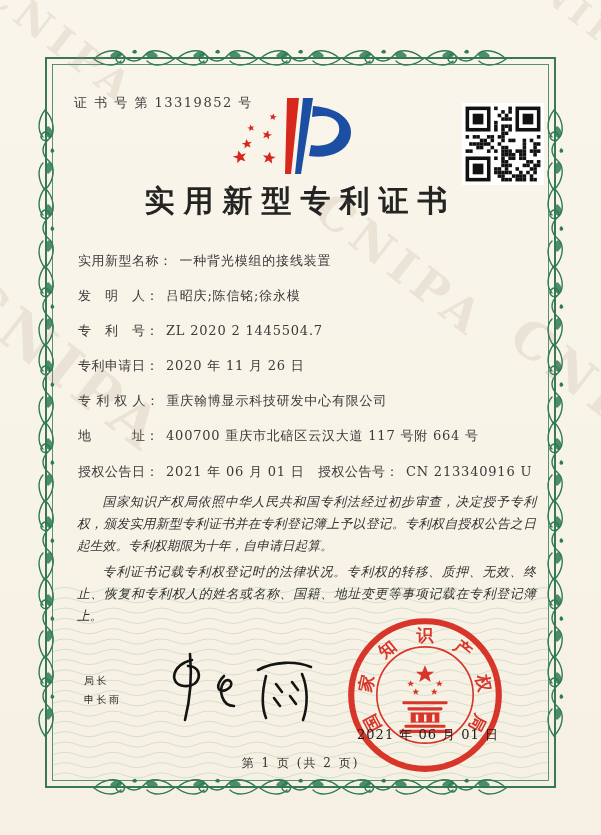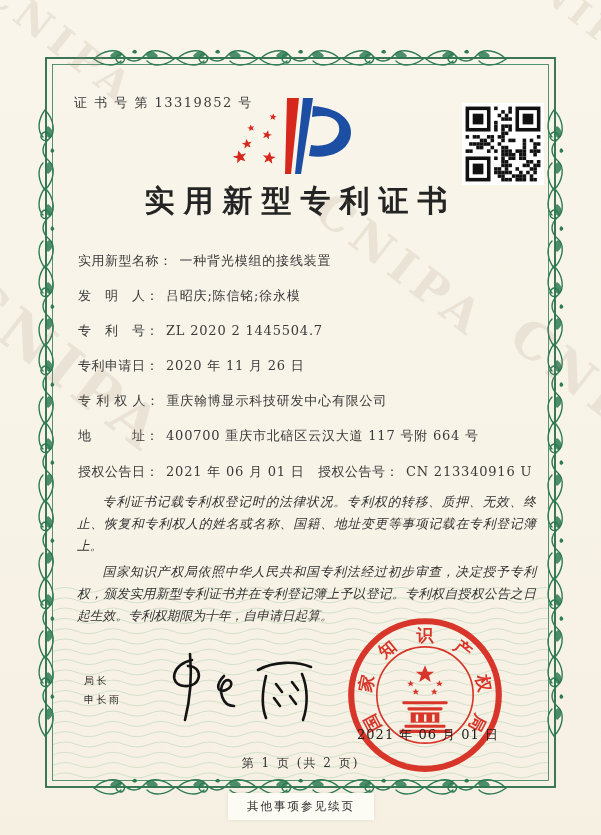--- a/index.html
+++ b/index.html
@@ -278,22 +278,22 @@
   <div class="frow" style="top:463px">
     <span>
       <span class="flabel"><i>授权公告日</i><i>：</i></span><span class="fvalue">2021 年 06 月 01 日</span>
     </span>
     <span class="grant2">
       <span class="flabel"><i>授权公告号</i><i>：</i></span><span class="fvalue">CN 213340916 U</span>
     </span>
   </div>
 
   <div id="body-text">
+    <p>国家知识产权局依照中华人民共和国专利法经过初步审查，决定授予专利权，颁发实用新型专利证书并在专利登记簿上予以登记。专利权自授权公告之日起生效。专利权期限为十年，自申请日起算。</p>
     <p>专利证书记载专利权登记时的法律状况。专利权的转移、质押、无效、终止、恢复和专利权人的姓名或名称、国籍、地址变更等事项记载在专利登记簿上。</p>
-    <p>国家知识产权局依照中华人民共和国专利法经过初步审查，决定授予专利权，颁发实用新型专利证书并在专利登记簿上予以登记。专利权自授权公告之日起生效。专利权期限为十年，自申请日起算。</p>
   </div>
 
   <div id="commissioner">
     <div>局长</div>
     <div>申长雨</div>
   </div>
 
   <svg class="abs" style="left:158px;top:652px;" width="170" height="80" viewBox="0 0 170 80">
     <g stroke="#141414" stroke-width="2.6" fill="none" stroke-linecap="round" stroke-linejoin="round">
       <path d="M34,8 C14,12 10,32 26,34 C44,36 46,14 30,14"></path>
@@ -337,21 +337,20 @@
       </g>
     <defs>
       <path id="sealst" d="M0,-10 L2.9,-3.1 10,-3.1 4.3,1.2 6.2,8.1 0,4 -6.2,8.1 -4.3,1.2 -10,-3.1 -2.9,-3.1 Z"></path>
     </defs>
   </svg>
 
   <div id="sealdate">2021 年 06 月 01 日</div>
 
   <div id="pageno">第 1 页 (共 2 页)</div>
 
-  <div id="note">其他事项参见续页</div>
 
   <div class="wm" id="wm1">CNIPA</div>
   <div class="wm" id="wm2">CNIPA</div>
   <div class="wm" id="wm3">CNIPA</div>
   <div class="wm" id="wm4">CNIPA</div>
   <div class="wm" id="wm5">CNIPA</div>
 
 </div>
 
 </body></html>

